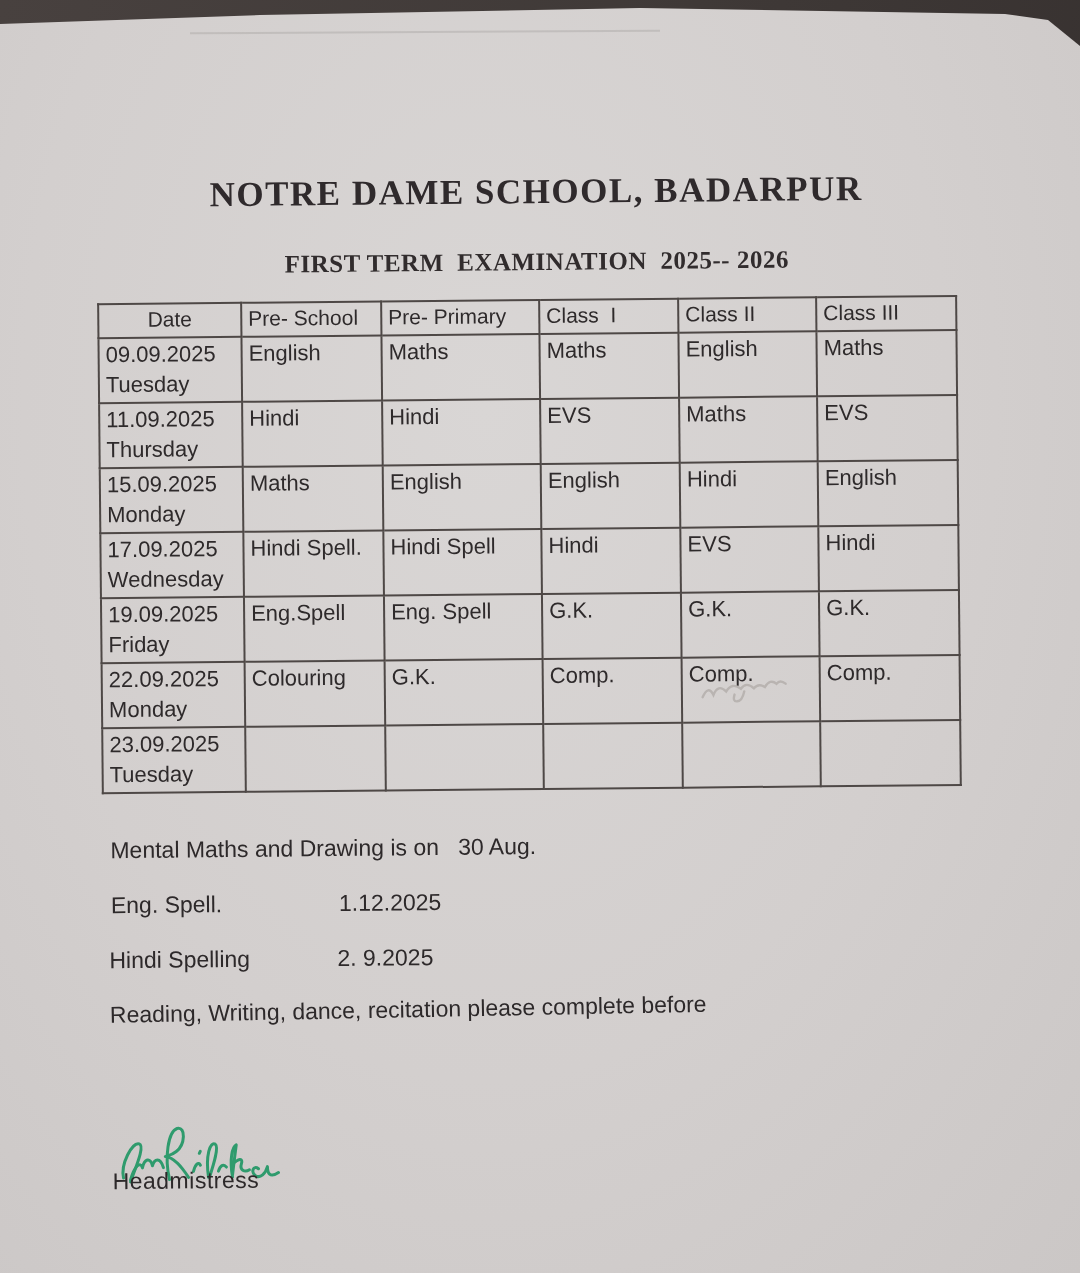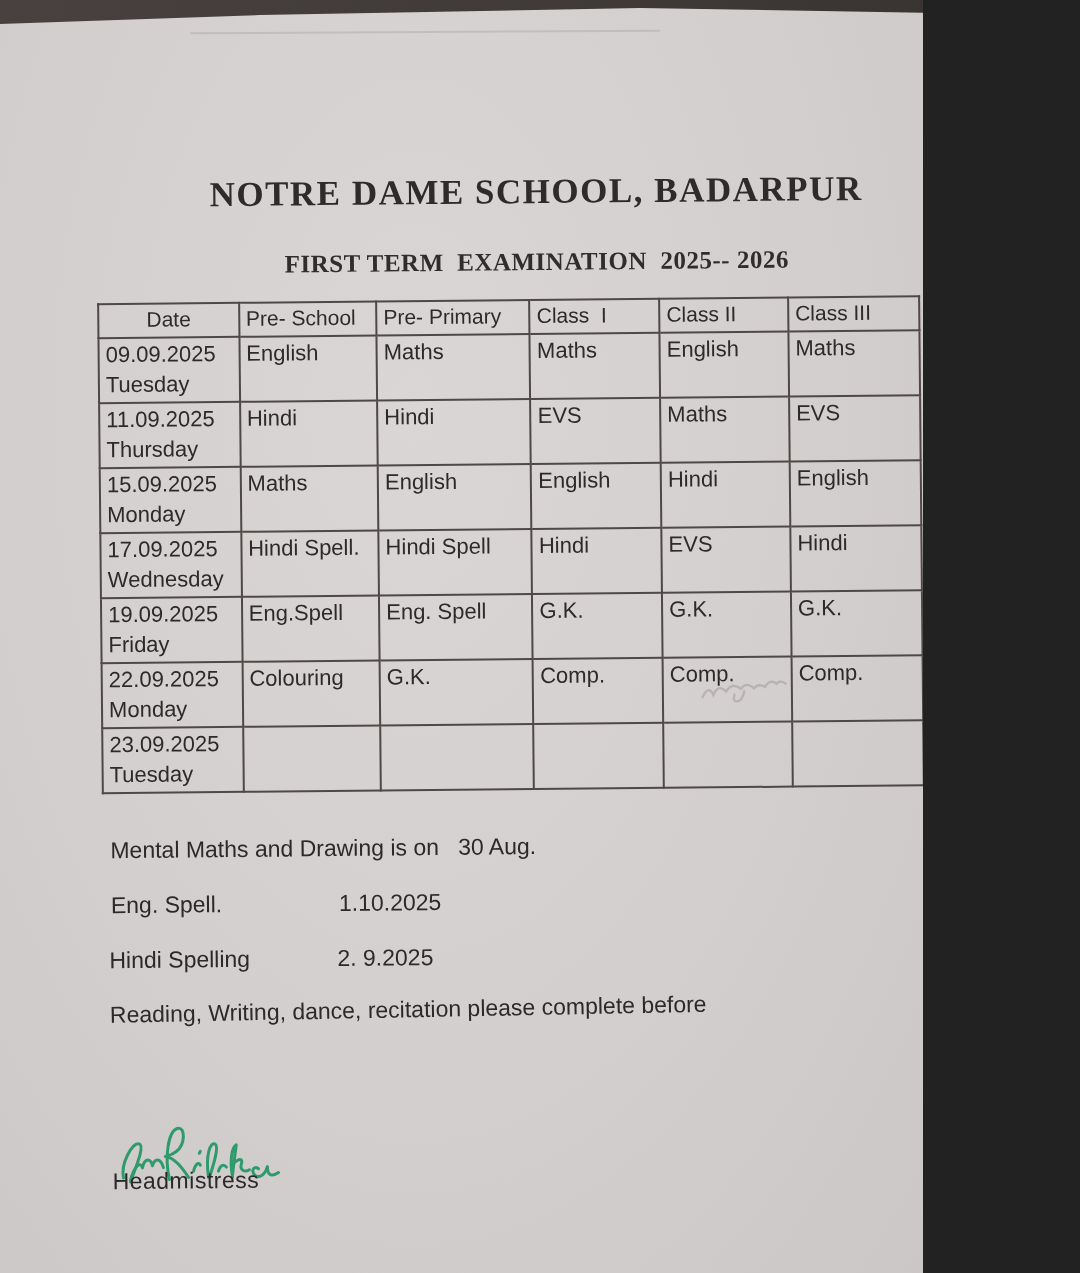--- a/index.html
+++ b/index.html
@@ -1,16 +1,16 @@
 <!DOCTYPE html>
 <html><head>
 <meta charset="utf-8">
 <style>
   html,body{margin:0;padding:0;background:#222;}
-  .scene{position:relative;width:923px;height:1273px;overflow:hidden;
+  .scene{position:relative;width:1080px;height:1273px;overflow:hidden;
          background:linear-gradient(100deg,#48413f 0%,#3e3836 60%,#352f2e 100%);}
   .paper{position:absolute;inset:0;
          background:radial-gradient(ellipse at 45% 32%,#d9d6d5 0%,#d3cfce 55%,#cbc7c6 100%);
          clip-path:polygon(0px 24px,260px 15px,640px 8px,1005px 14px,1048px 20px,1080px 46px,1080px 1273px,0px 1273px);}
   .crease{position:absolute;left:190px;top:31px;width:470px;height:2px;
           background:rgba(150,145,142,.30);transform:rotate(-.3deg);}
   .content{position:absolute;inset:0;transform:rotate(-.55deg);transform-origin:540px 600px;
            font-family:"Liberation Sans",sans-serif;color:#2e2a2b;}
   .title{position:absolute;top:172px;left:0;width:1080px;text-align:center;
          font-family:"Liberation Serif",serif;font-weight:bold;font-size:35px;
@@ -123,21 +123,21 @@
       </table>
 
       <svg class="ghost-svg" width="100" height="28" viewBox="0 0 100 28">
         <path d="M4,18 q7,-12 11,-1 q6,-11 13,-2 q7,-9 15,-1 q6,-7 13,1 q5,-5 11,0 q6,-8 12,-2 q4,-4 9,1 M46,17 q-3,9 -8,9 q-5,0 -2,-7" fill="none" stroke="#a39d99" stroke-width="2.4" stroke-linecap="round"></path>
       </svg>
 
       <div class="note" style="left:108px;top:833px;">Mental Maths and Drawing is on   30 Aug.</div>
 
       <div class="note-row" style="left:108px;top:888px;">
         <span class="note-label">Eng. Spell.</span>
-        <span>1.10.2025</span>
+        <span>1.12.2025</span>
       </div>
 
       <div class="note-row" style="left:106px;top:943px;">
         <span class="note-label">Hindi Spelling</span>
         <span>2. 9.2025</span>
       </div>
 
       <div class="note" style="left:106px;top:995px;transform:rotate(-.5deg);">Reading, Writing, dance, recitation please complete before</div>
 
       <svg class="sig-svg" width="170" height="78" viewBox="0 0 170 78">

